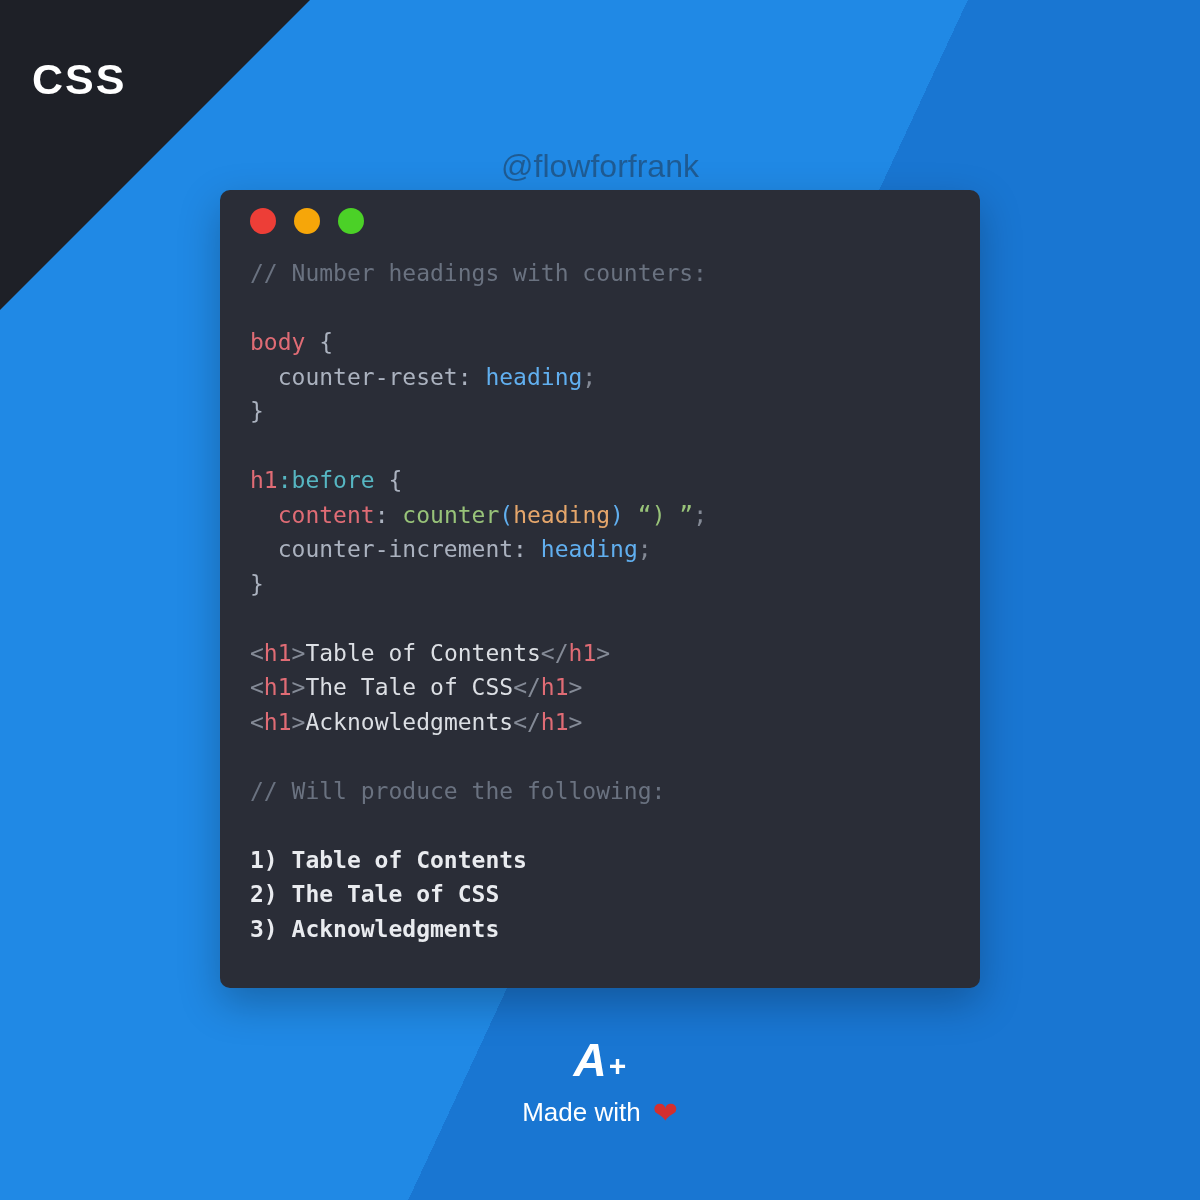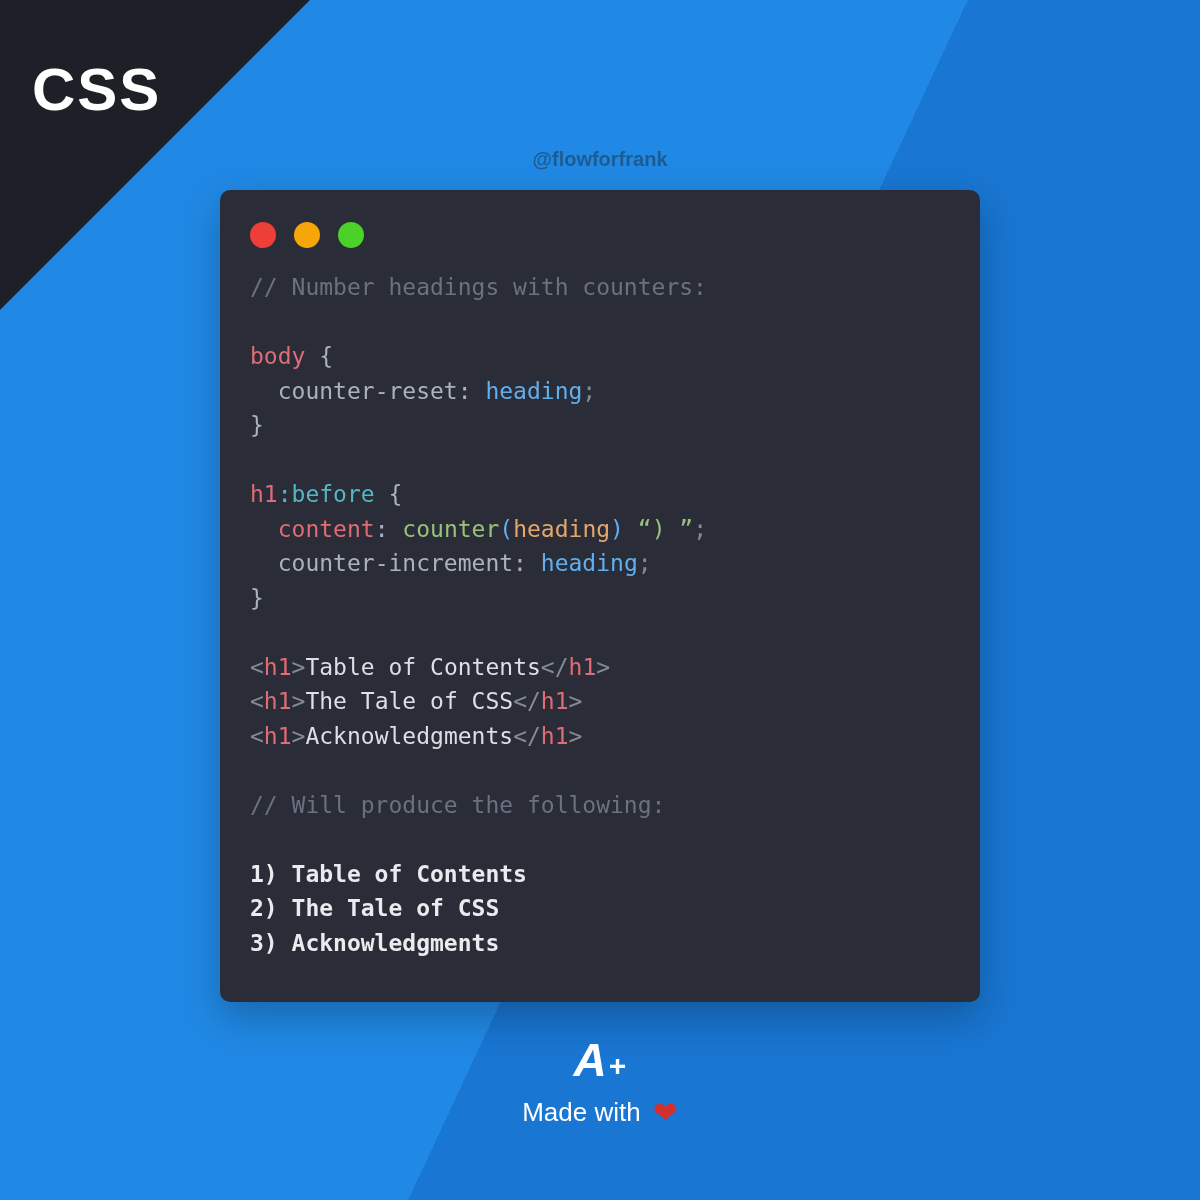--- a/index.html
+++ b/index.html
@@ -22,42 +22,42 @@
       top: 0; left: 0;
       width: 310px; height: 310px;
       background: #1e2027;
       clip-path: polygon(0 0, 100% 0, 0 100%);
     }
     .corner-label {
       position: absolute;
       top: 55px; left: 32px;
       color: #fff;
       font-weight: 900;
-      font-size: 60px;
+      font-size: 43px;
       letter-spacing: 2px;
       font-family: 'Arial Black', sans-serif;
     }
     .handle {
       position: absolute;
       top: 148px;
       left: 50%;
       transform: translateX(-50%);
       color: rgba(30, 45, 65, 0.5);
-      font-size: 20px;
-      font-weight: 700;
+      font-size: 32px;
+      font-weight: 400;
     }
     .code-window {
       position: absolute;
       top: 190px;
       left: 50%;
       transform: translateX(-50%);
       width: 760px;
       background: #2a2d37;
       border-radius: 10px;
-      padding: 32px 30px 42px 30px;
+      padding: 18px 30px 42px 30px;
       box-shadow: 0 15px 40px rgba(0,0,0,0.25);
     }
     .traffic-lights {
       display: flex;
       gap: 18px;
       margin-bottom: 22px;
     }
     .light { width: 26px; height: 26px; border-radius: 50%; }
     .light.red { background: #ed3e37; }
     .light.orange { background: #f6a609; }

